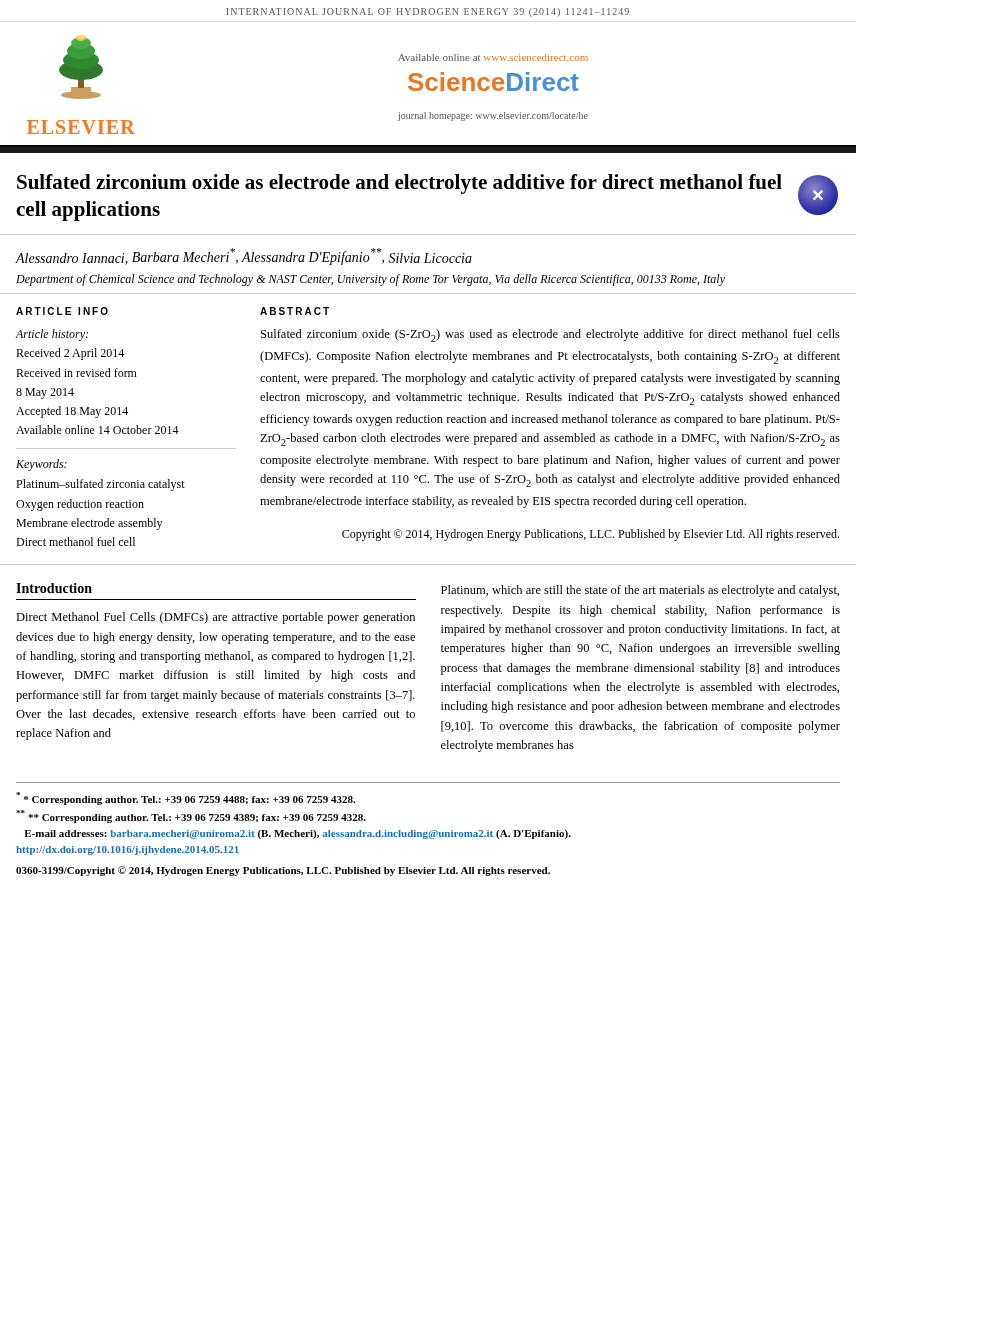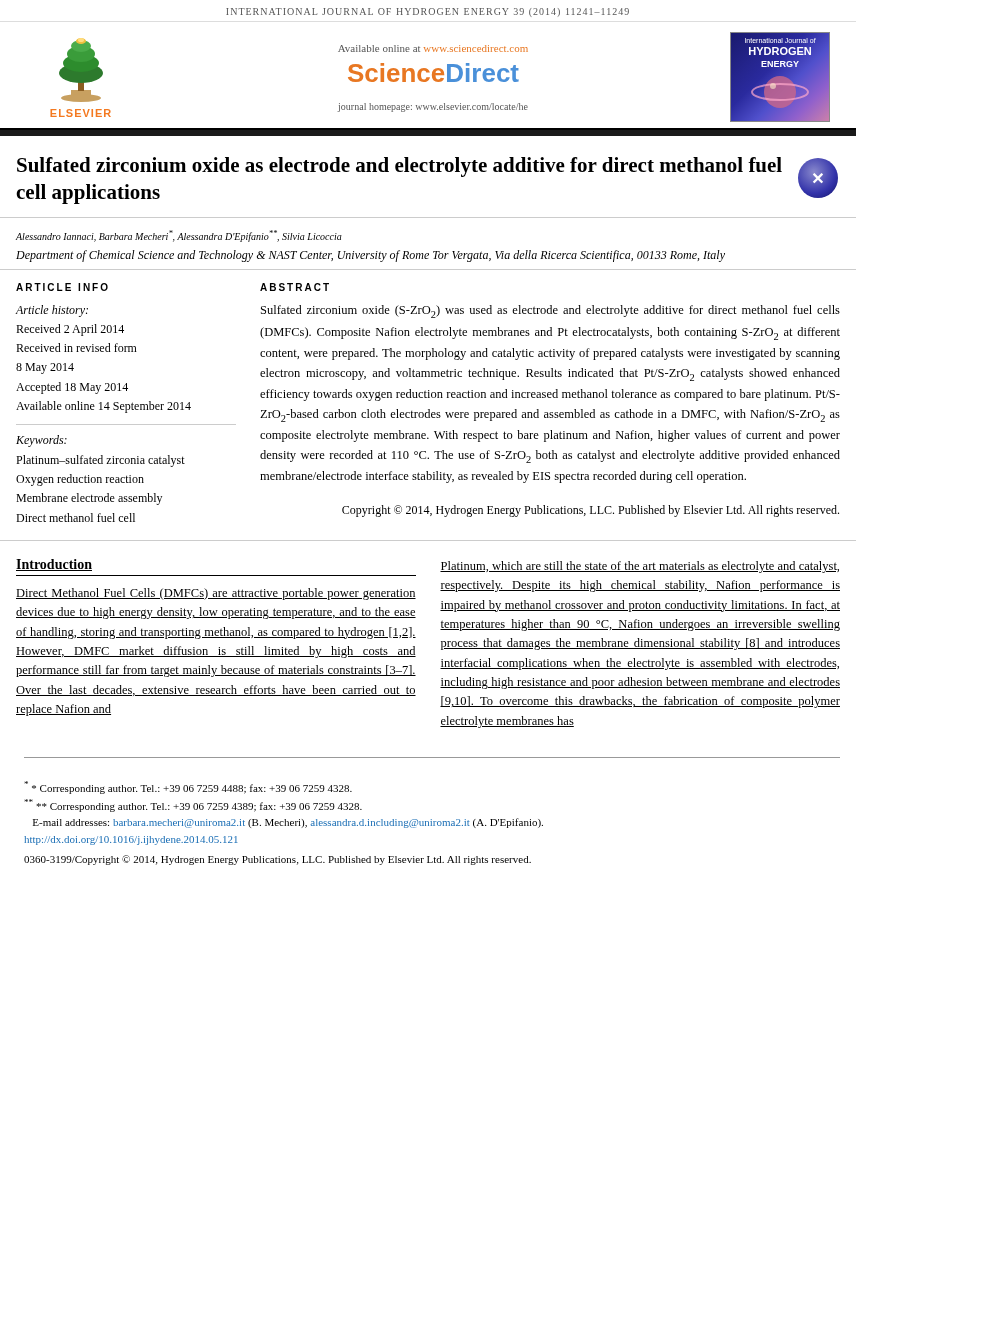--- a/index.html
+++ b/index.html
@@ -45,25 +45,25 @@
       display: flex;
       flex-direction: column;
       align-items: center;
     }
     .elsevier-tree {
       width: 80px;
       height: 70px;
     }
     .elsevier-text {
       color: #f47920;
-      font-size: 11px;
+      font-size: 20px;
       font-weight: bold;
       letter-spacing: 1px;
-      margin-top: 2px;
-      font-family: Liberation Sans, sans-serif;
+      margin-top: 14px;
+      font-family: Liberation Serif, serif;
     }
     .header-center {
       flex: 1;
       display: flex;
       flex-direction: column;
       align-items: center;
       justify-content: center;
       padding: 0 10px;
     }
     .available-online {
@@ -178,21 +178,21 @@
       font-size: 16px;
       font-weight: bold;
     }
     
     .authors-section {
       padding: 10px 16px 6px 16px;
       border-bottom: 1px solid #ccc;
     }
     .authors {
       font-style: italic;
-      font-size: 10px;
+      font-size: 14px;
       line-height: 1.5;
     }
     .affiliation {
       font-size: 12px;
       margin-top: 4px;
       color: #000;
     }
     
     .two-col {
       display: flex;
@@ -246,21 +246,20 @@
       margin-top: 16px;
       text-align: right;
     }
     
     .main-body {
       padding: 16px 16px 16px 16px;
     }
     .two-col-body {
       display: flex;
       gap: 25px;
-      text-decoration: underline;
     }
     .body-left {
       flex: 1;
     }
     .body-right {
       flex: 1;
     }
     .section-title {
       font-size: 14px;
       font-weight: bold;
@@ -269,22 +268,23 @@
       margin-bottom: 8px;
     }
     .body-text {
       font-size: 12.5px;
       line-height: 1.55;
       text-align: justify;
     }
     
     .footnotes-section {
       border-top: 1px solid #999;
-      margin: 10px 16px 0 24px;
-      padding-top: 20px;
+      margin: 10px 16px 0 16px;
+      padding-top: 6px;
+      font-weight: bold;
     }
     .footnote-item {
       font-size: 11px;
       line-height: 1.5;
     }
     .footnote-email {
       color: #1a6eb5;
       font-size: 11px;
     }
     .footnote-doi {
@@ -332,35 +332,20 @@
     <div class="header-center">
       <div class="available-online">
         Available online at <span class="sciencedirect-link">www.sciencedirect.com</span>
       </div>
       <div class="sciencedirect-logo">
         <span class="sci">Science</span><span class="direct">Direct</span>
       </div>
       <div class="journal-homepage">journal homepage: www.elsevier.com/locate/he</div>
     </div>
 
-    <div class="header-right">
-      <div class="journal-cover">
-        <div class="journal-cover-title">
-          <div class="intl">International Journal of</div>
-          <div class="hydrogen">HYDROGEN</div>
-          <div class="energy">ENERGY</div>
-        </div>
-
-        <svg width="70" height="42" viewBox="0 0 70 42" style="margin-top:2px">
-          <circle cx="35" cy="21" r="16" fill="#cc6688" opacity="0.8"></circle>
-          <ellipse cx="35" cy="21" rx="28" ry="8" fill="none" stroke="#ffaacc" stroke-width="2" opacity="0.7"></ellipse>
-          <circle cx="28" cy="15" r="3" fill="#ffeecc" opacity="0.6"></circle>
-        </svg>
-      </div>
-    </div>
   </div>
 
   <div class="black-bar"></div>
 
   <div class="article-title-section">
     <div class="article-title-text">
       <div class="article-title">Sulfated zirconium oxide as electrode and electrolyte additive for direct methanol fuel cell applications</div>
     </div>
     <div class="crossmark">
       <div class="crossmark-circle"></div>
@@ -380,21 +365,21 @@
 
     <div class="left-col">
       <div class="section-label">ARTICLE INFO</div>
       <div class="article-info-item">
         <span class="label">Article history:</span>
       </div>
       <div class="article-info-item">Received 2 April 2014</div>
       <div class="article-info-item">Received in revised form</div>
       <div class="article-info-item">8 May 2014</div>
       <div class="article-info-item">Accepted 18 May 2014</div>
-      <div class="article-info-item">Available online 14 September 2014</div>
+      <div class="article-info-item">Available online 14 October 2014</div>
       <hr class="divider-line">
       <div class="keywords-label">
         <em>Keywords:</em>
       </div>
       <div class="keyword-item">Platinum–sulfated zirconia catalyst</div>
       <div class="keyword-item">Oxygen reduction reaction</div>
       <div class="keyword-item">Membrane electrode assembly</div>
       <div class="keyword-item">Direct methanol fuel cell</div>
     </div>
 

